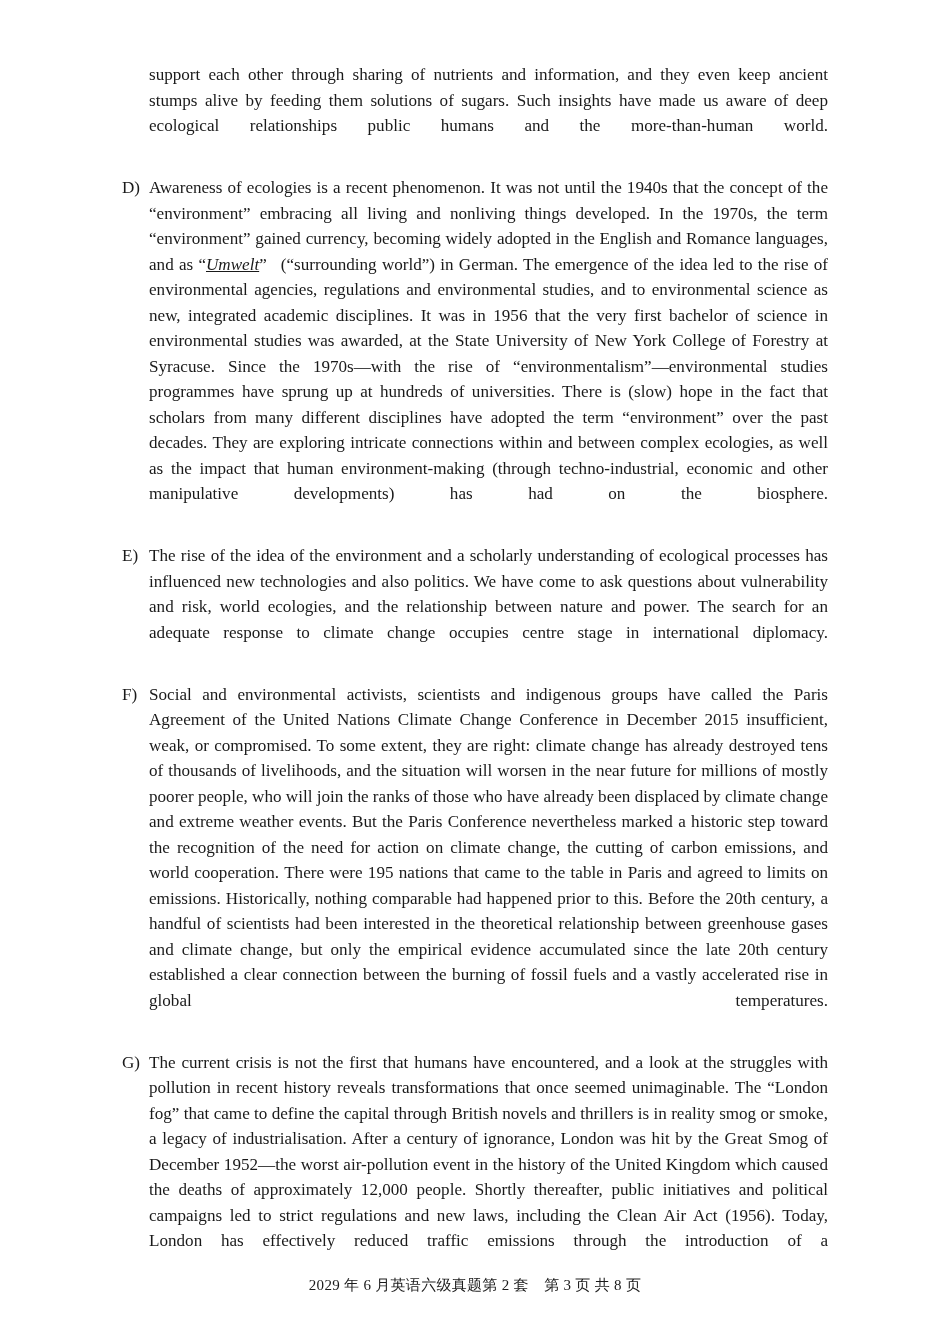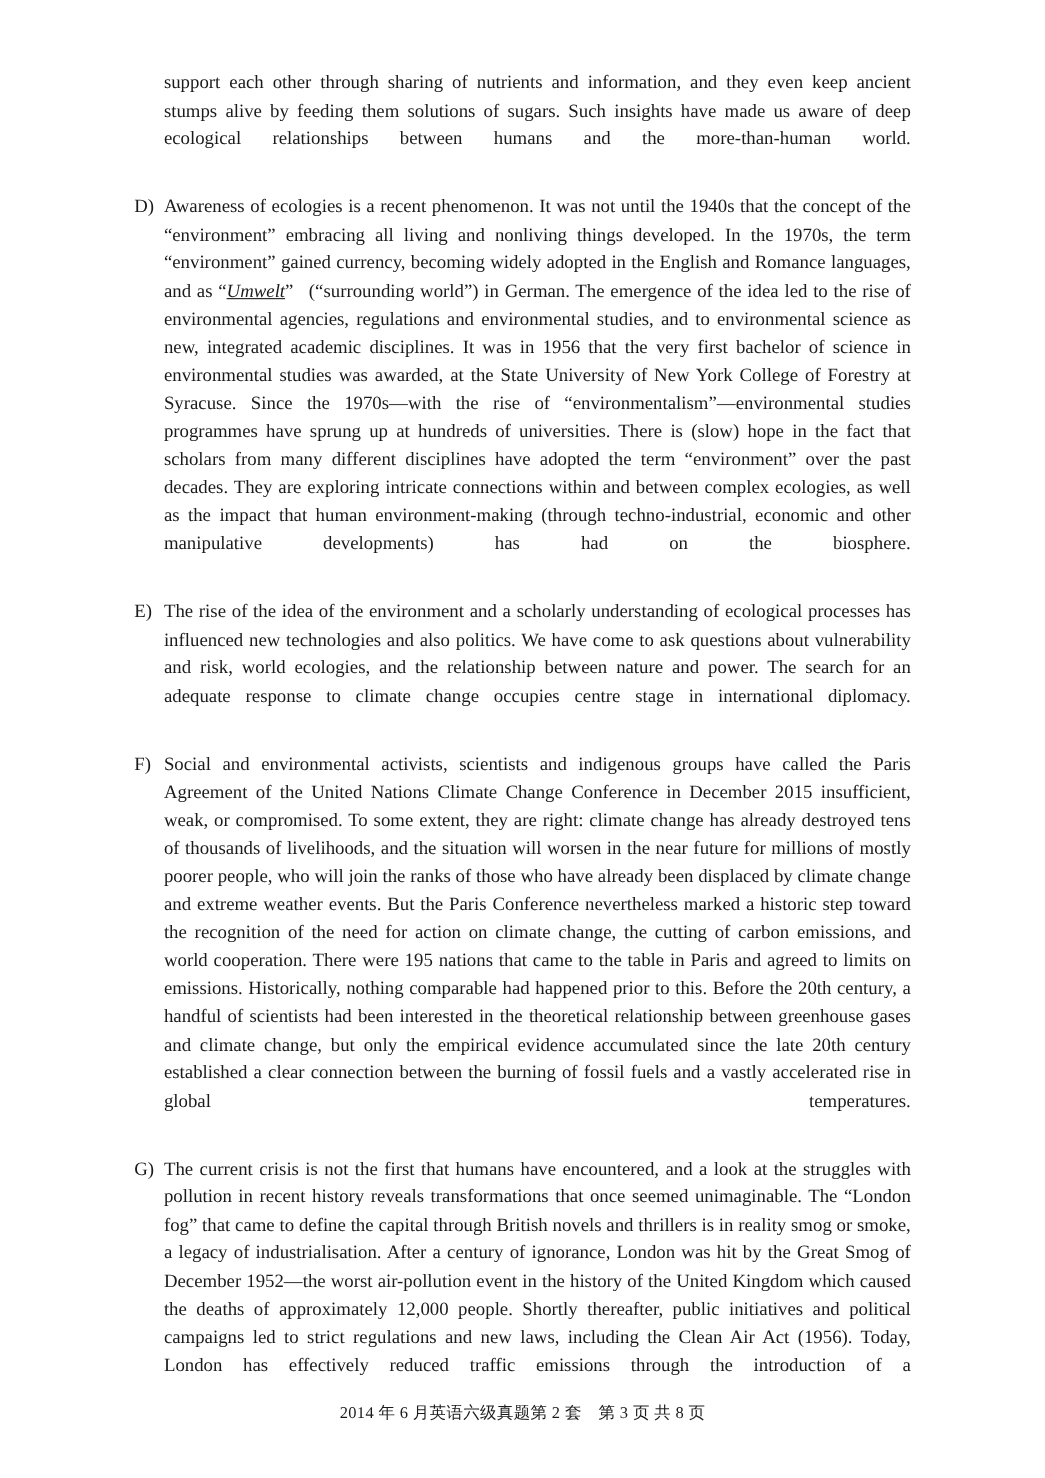--- a/index.html
+++ b/index.html
@@ -100,21 +100,21 @@
   }
 </style>
 </head>
 <body>
 
 <div id="page">
 
   <div id="content">
 
     <p class="para continuation">
-      <span class="para-body">support each other through sharing of nutrients and information, and they even keep ancient stumps alive by feeding them solutions of sugars. Such insights have made us aware of deep ecological relationships between humans and the more-than-human world.</span>
+      <span class="para-body">support each other through sharing of nutrients and information, and they even keep ancient stumps alive by feeding them solutions of sugars. Such insights have made us aware of deep ecological relationships public humans and the more-than-human world.</span>
     </p>
 
     <p class="para labelled">
       <span class="para-label">D)</span>
       <span class="para-body"><span>Awareness of ecologies is a recent phenomenon. It was not until the 1940s that the concept of the “environment” embracing all living and nonliving things developed. In the 1970s, the term “environment” gained currency, becoming widely adopted in the English and Romance languages, and as “</span><em class="term">Umwelt</em><span>”</span><span class="gap"></span><span>(“surrounding world”) in German. The emergence of the idea led to the rise of environmental agencies, regulations and environmental studies, and to environmental science as new, integrated academic disciplines. It was in 1956 that the very first bachelor of science in environmental studies was awarded, at the State University of New York College of Forestry at Syracuse. Since the 1970s—with the rise of “environmentalism”—environmental studies programmes have sprung up at hundreds of universities. There is (slow) hope in the fact that scholars from many different disciplines have adopted the term “environment” over the past decades. They are exploring intricate connections within and between complex ecologies, as well as the impact that human environment-making (through techno-industrial, economic and other manipulative developments) has had on the biosphere.</span></span>
     </p>
 
     <p class="para labelled">
       <span class="para-label">E)</span>
       <span class="para-body">The rise of the idea of the environment and a scholarly understanding of ecological processes has influenced new technologies and also politics. We have come to ask questions about vulnerability and risk, world ecologies, and the relationship between nature and power. The search for an adequate response to climate change occupies centre stage in international diplomacy.</span>
@@ -125,15 +125,15 @@
       <span class="para-body">Social and environmental activists, scientists and indigenous groups have called the Paris Agreement of the United Nations Climate Change Conference in December 2015 insufficient, weak, or compromised. To some extent, they are right: climate change has already destroyed tens of thousands of livelihoods, and the situation will worsen in the near future for millions of mostly poorer people, who will join the ranks of those who have already been displaced by climate change and extreme weather events. But the Paris Conference nevertheless marked a historic step toward the recognition of the need for action on climate change, the cutting of carbon emissions, and world cooperation. There were 195 nations that came to the table in Paris and agreed to limits on emissions. Historically, nothing comparable had happened prior to this. Before the 20th century, a handful of scientists had been interested in the theoretical relationship between greenhouse gases and climate change, but only the empirical evidence accumulated since the late 20th century established a clear connection between the burning of fossil fuels and a vastly accelerated rise in global temperatures.</span>
     </p>
 
     <p class="para labelled">
       <span class="para-label">G)</span>
       <span class="para-body">The current crisis is not the first that humans have encountered, and a look at the struggles with pollution in recent history reveals transformations that once seemed unimaginable. The “London fog” that came to define the capital through British novels and thrillers is in reality smog or smoke, a legacy of industrialisation. After a century of ignorance, London was hit by the Great Smog of December 1952—the worst air-pollution event in the history of the United Kingdom which caused the deaths of approximately 12,000 people. Shortly thereafter, public initiatives and political campaigns led to strict regulations and new laws, including the Clean Air Act (1956). Today, London has effectively reduced traffic emissions through the introduction of a</span>
     </p>
 
   </div>
 
-  <div id="footer">2014 年 6 月英语六级真题第 2 套　第 3 页 共 8 页</div>
+  <div id="footer">2029 年 6 月英语六级真题第 2 套　第 3 页 共 8 页</div>
 
 </div>
 
 </body></html>

